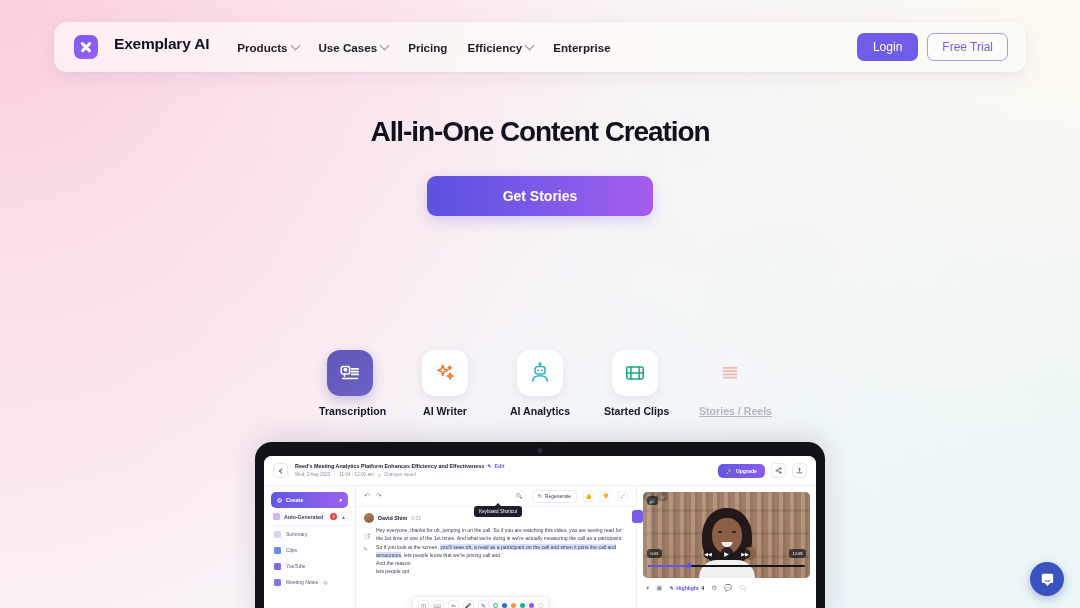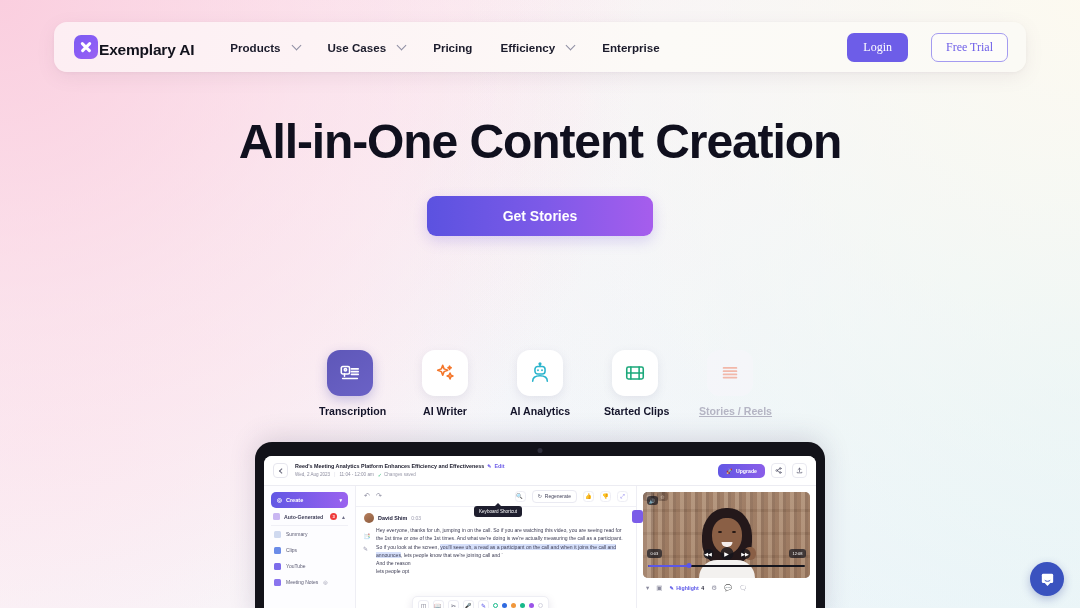--- a/index.html
+++ b/index.html
@@ -29,21 +29,21 @@
     position: absolute;
     left: 54px; top: 22px;
     width: 972px; height: 50px;
     background: linear-gradient(100deg, #fdeef3 0%, #fdf3f5 26%, #fcfaf7 62%, #fbfaf5 100%);
     border-radius: 13px;
     box-shadow: 0 5px 18px rgba(130,100,130,0.10), 0 1px 3px rgba(120,100,120,0.06);
     display: flex;
     align-items: center;
     padding: 0 18px 0 20px;
   }
-  .brand { display: flex; align-items: flex-end; gap: 1px; }
+  .brand { display: flex; align-items: flex-start; gap: 16px; }
   .logo-mark {
     width: 24px; height: 24px;
     border-radius: 7px;
     background: linear-gradient(140deg, #7c5cf0 0%, #8b5cf6 55%, #9a62f0 100%);
     position: relative;
     flex: none;
   }
   .logo-mark::before, .logo-mark::after {
     content: "";
     position: absolute;
@@ -57,36 +57,35 @@
   .brand-name {
     font-size: 15.5px;
     font-weight: 700;
     color: #12121c;
     letter-spacing: -0.2px;
     white-space: nowrap;
   }
 
   .nav-links { display: flex; align-items: center; gap: 20px; margin-left: 28px; }
   .nav-link {
-    display: flex; align-items: center; gap: 12px;
+    display: flex; align-items: center; gap: 4px;
     font-size: 11.6px; font-weight: 700;
     color: #1b1b2b;
     white-space: nowrap;
     cursor: pointer;
-    margin-left: 8px;
   }
   .chev {
     width: 7px; height: 7px;
     border-right: 1.3px solid #8e8ea3;
     border-bottom: 1.3px solid #8e8ea3;
     transform: translateY(-2px) rotate(45deg);
     flex: none;
   }
 
-  .nav-actions { margin-left: auto; display: flex; align-items: center; gap: 23px; font-family: Liberation Serif, serif; }
+  .nav-actions { margin-left: auto; display: flex; align-items: center; gap: 9px; }
   .btn-login {
     background: #6d5de8;
     color: #fff;
     font-size: 12px;
     padding: 7px 16px;
     border-radius: 7px;
     border: none;
     cursor: pointer;
     font-family: inherit;
   }
@@ -97,21 +96,21 @@
     padding: 6px 14px;
     border-radius: 7px;
     border: 1.2px solid #a49bf0;
     cursor: pointer;
     font-family: inherit;
   }
 
   
   .hero { position: absolute; left: 0; top: 118px; width: 1080px; text-align: center; }
   .hero h1 {
-    font-size: 48px;
+    font-size: 28px;
     line-height: 1.0;
     font-weight: 700;
     color: #10101e;
     letter-spacing: -1.1px;
   }
   .hero h1 .l2 { display: block; margin-top: 9px; }
   .hero .sub {
     margin-top: 19px;
     font-size: 16.5px;
     line-height: 1.42;

